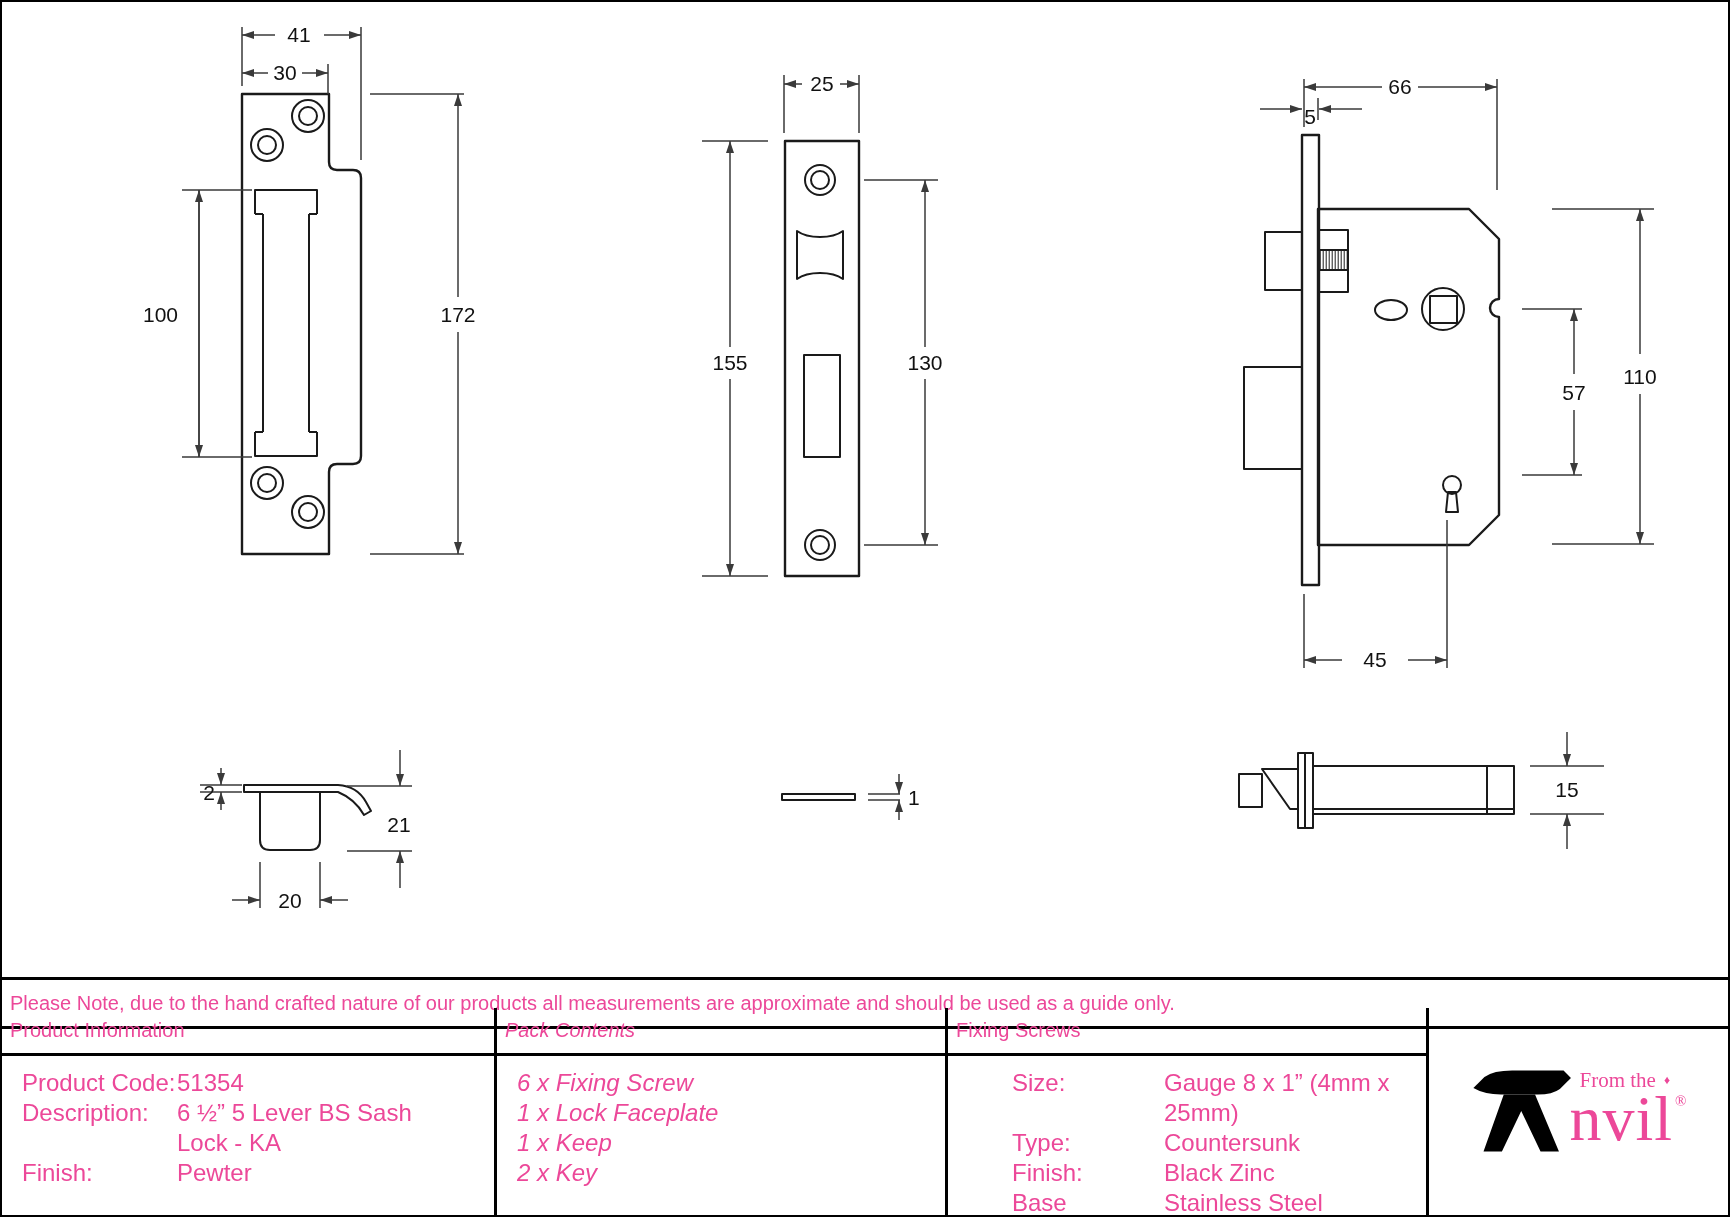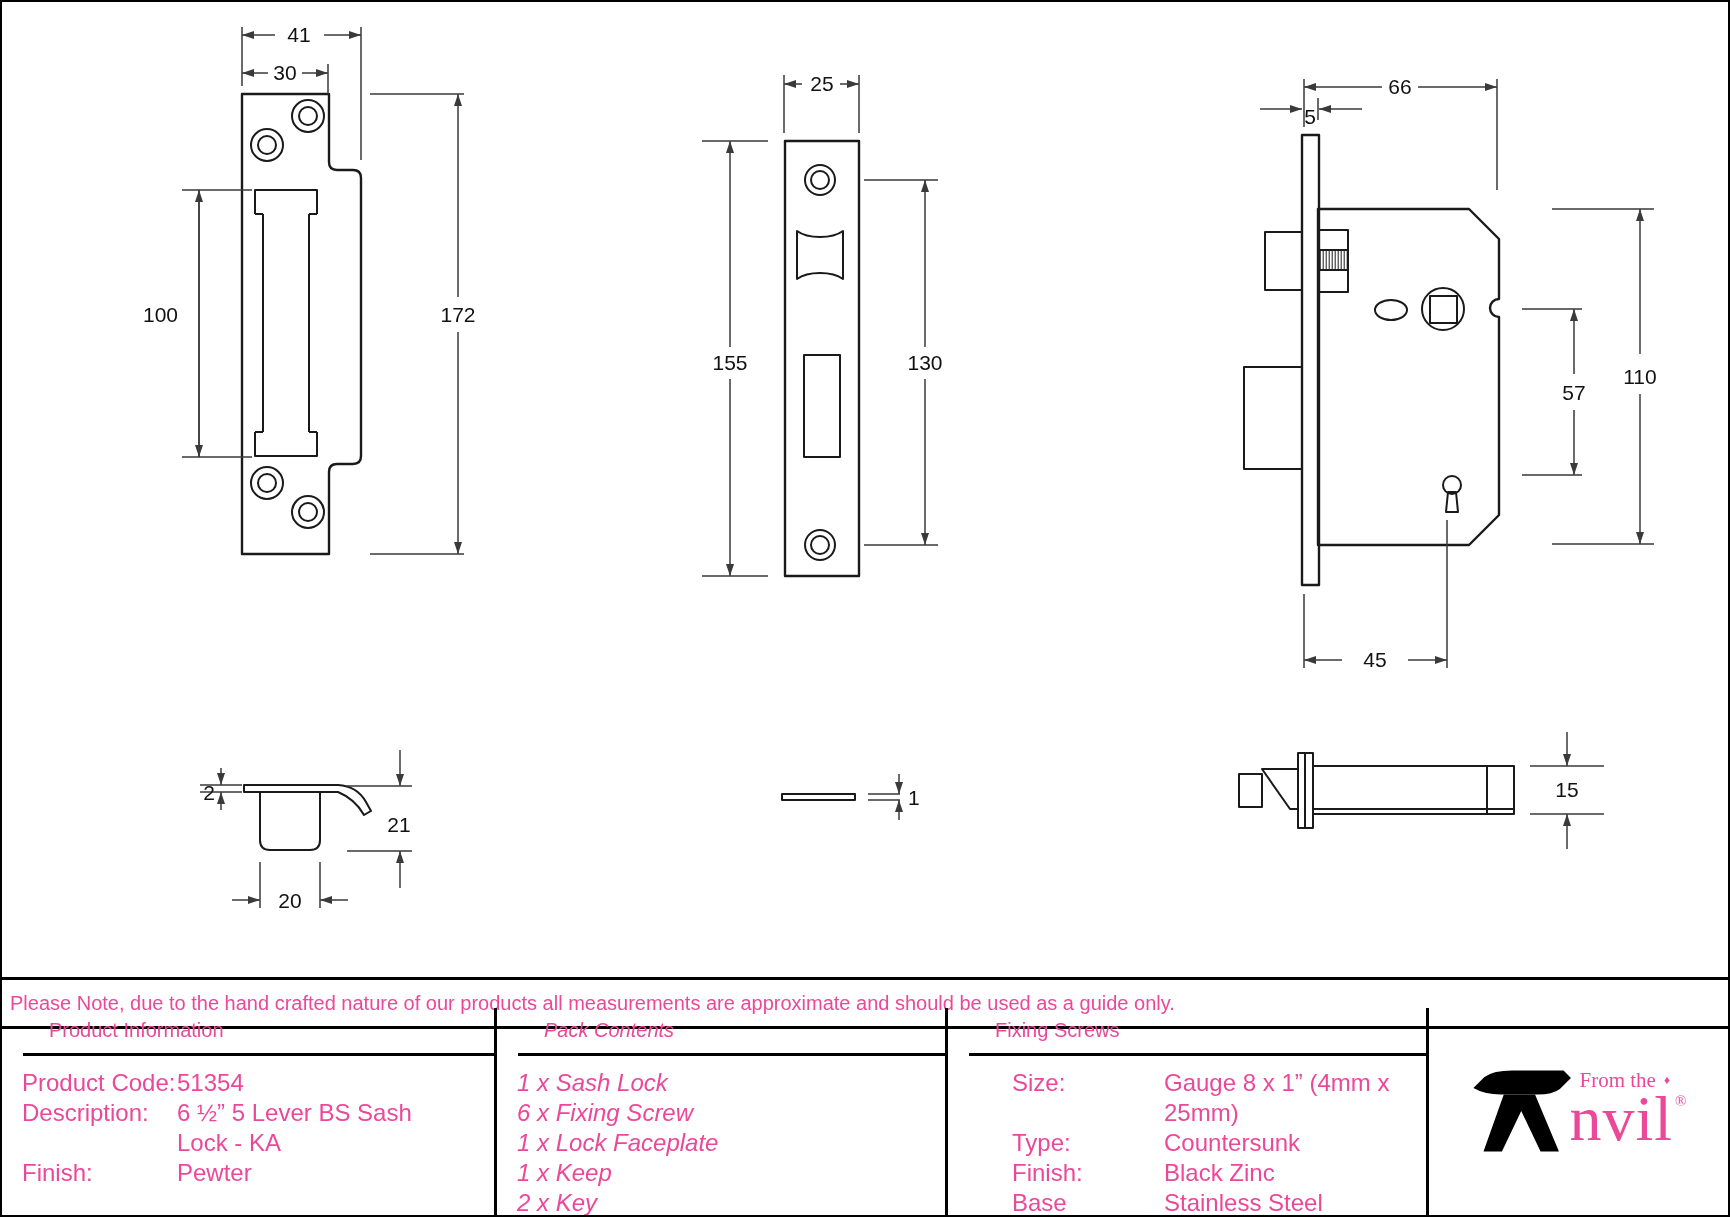--- a/index.html
+++ b/index.html
@@ -24,21 +24,21 @@
   }
   .info-table { position:absolute; left:0; top:1006px; bottom:0; width:100%; display:flex; }
   .col { box-sizing:border-box; height:100%; }
   .col-border { border-right:3px solid #000; }
   .col1 { width:495px; }
   .col2 { width:451px;font-style:italic; }
   .col3 { width:481px; }
   .col4 { flex:1; display:flex; align-items:center; justify-content:center; }
   .cell-header {
     height:48px; border-bottom:3px solid #000; box-sizing:border-box;
-    display:flex; align-items:center; padding-left:26px; font-size:20px;margin-left:21px;
+    display:flex; align-items:center; padding-left:8px; font-size:20px;
   }
   .cell-body { padding:12px 28px 0 20px; font-size:24px; }
   .kv-row { display:flex; line-height:30px; }
   .kv-label-pi { width:155px; flex:none; }
   .kv-label-fs { width:152px; flex:none;margin-left:44px; }
   .pc-item { line-height:30px; }
 
   
   .logo { display:flex; align-items:flex-start; }
   .anvil-a { width:104px; height:92px; flex:none; }
@@ -229,21 +229,20 @@
         <div class="kv-row">
           <span class="kv-label-pi">Finish:</span>
           <span>Pewter</span>
         </div>
       </div>
     </div>
 
     <div class="col col2 col-border">
       <div class="cell-header">Pack Contents</div>
       <div class="cell-body">
-        <div class="pc-item">1 x Sash Lock</div>
         <div class="pc-item">6 x Fixing Screw</div>
         <div class="pc-item">1 x Lock Faceplate</div>
         <div class="pc-item">1 x Keep</div>
         <div class="pc-item">2 x Key</div>
       </div>
     </div>
 
     <div class="col col3 col-border">
       <div class="cell-header">Fixing Screws</div>
       <div class="cell-body">

